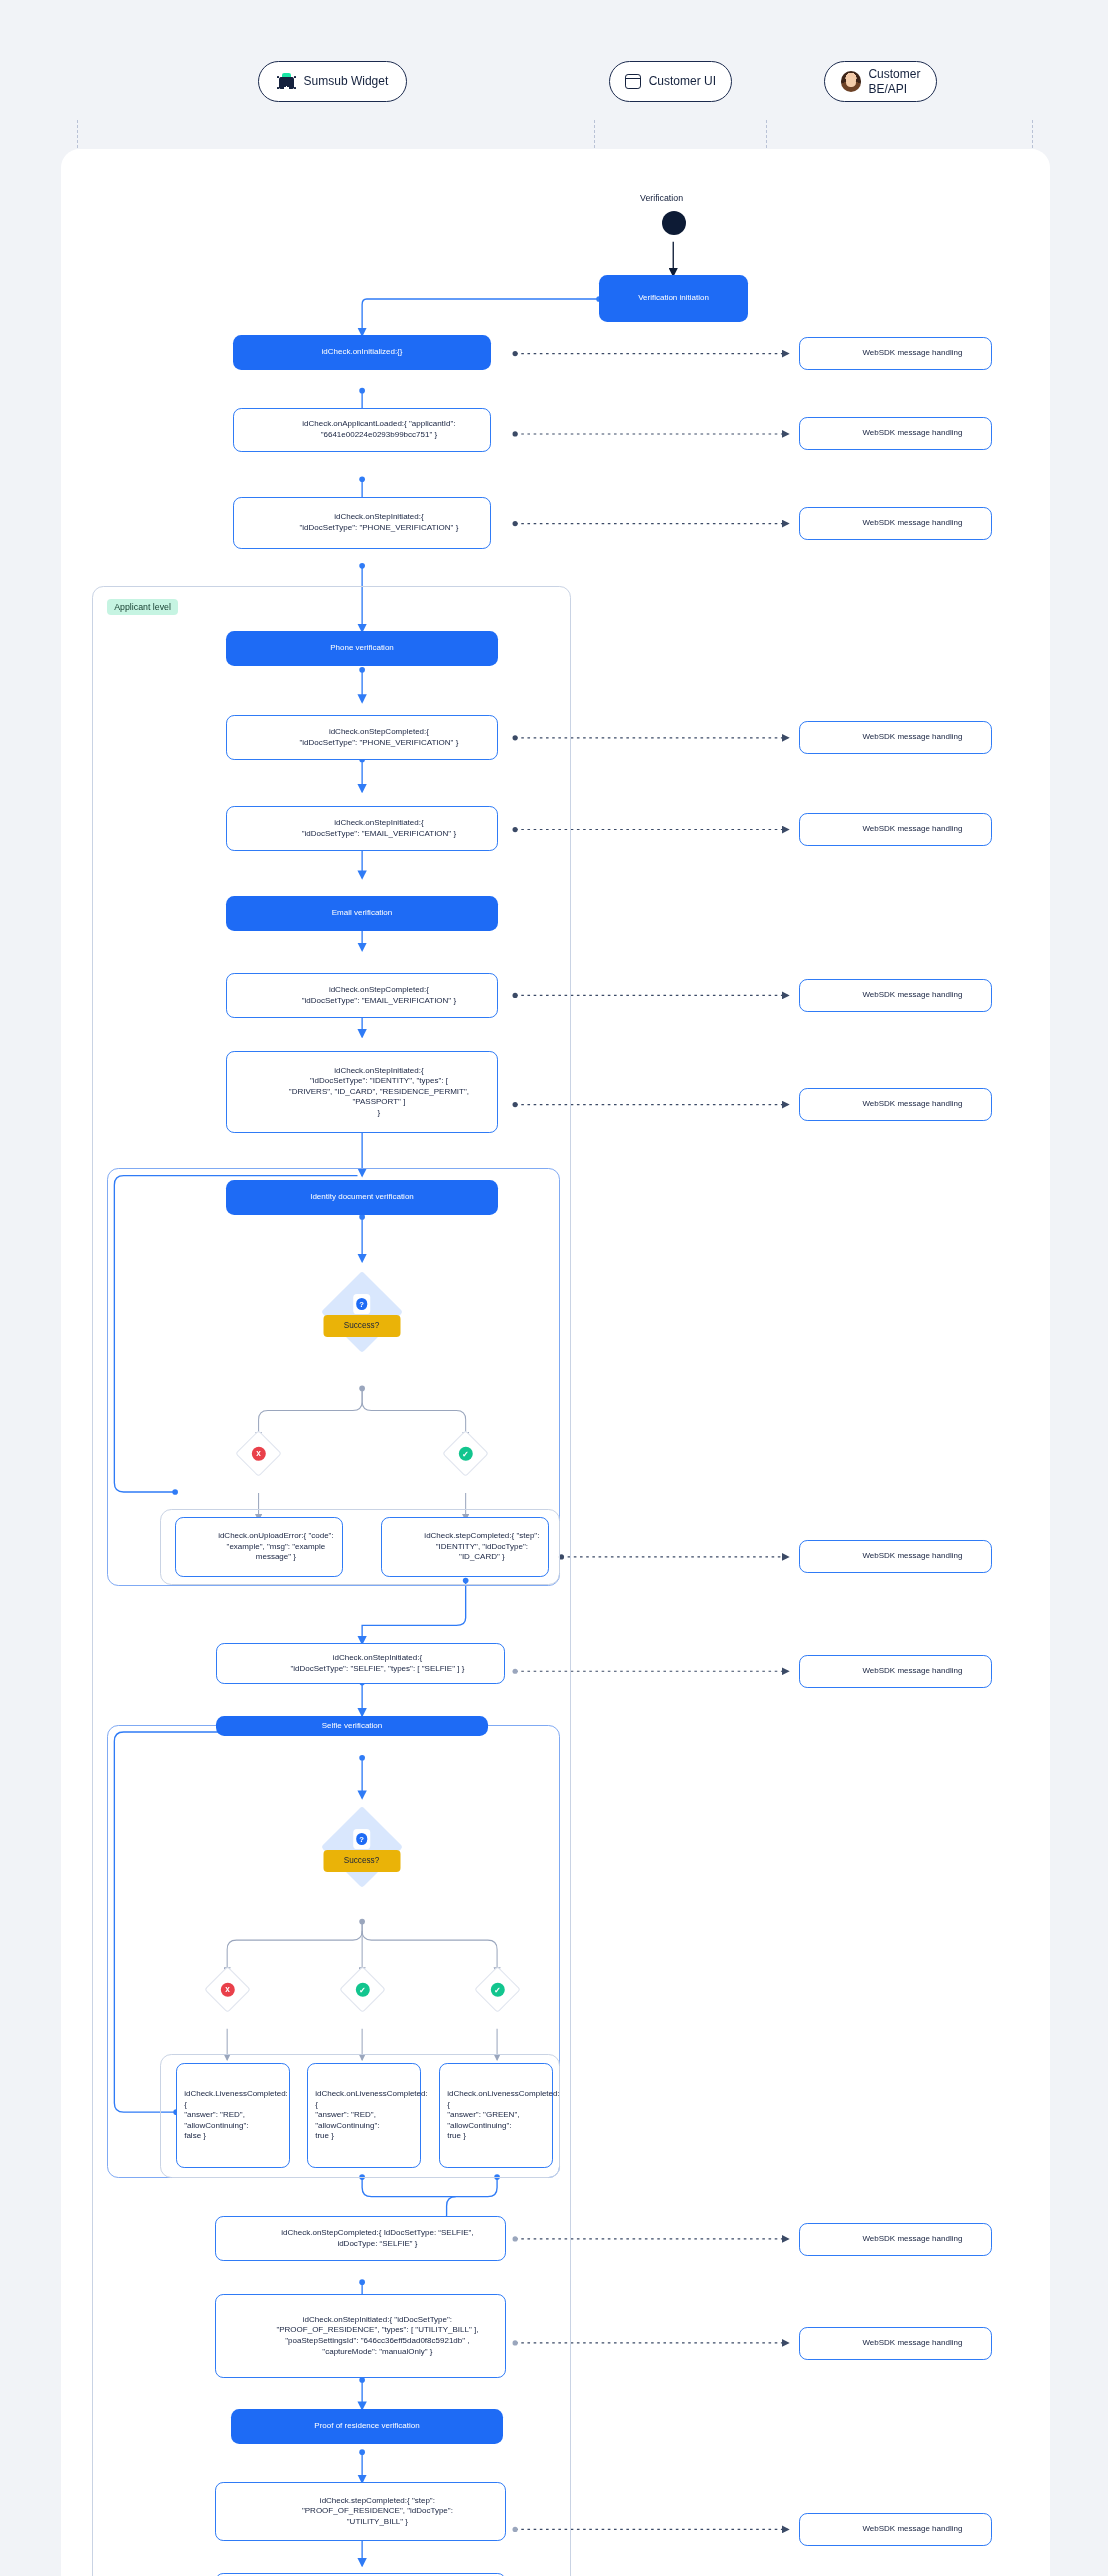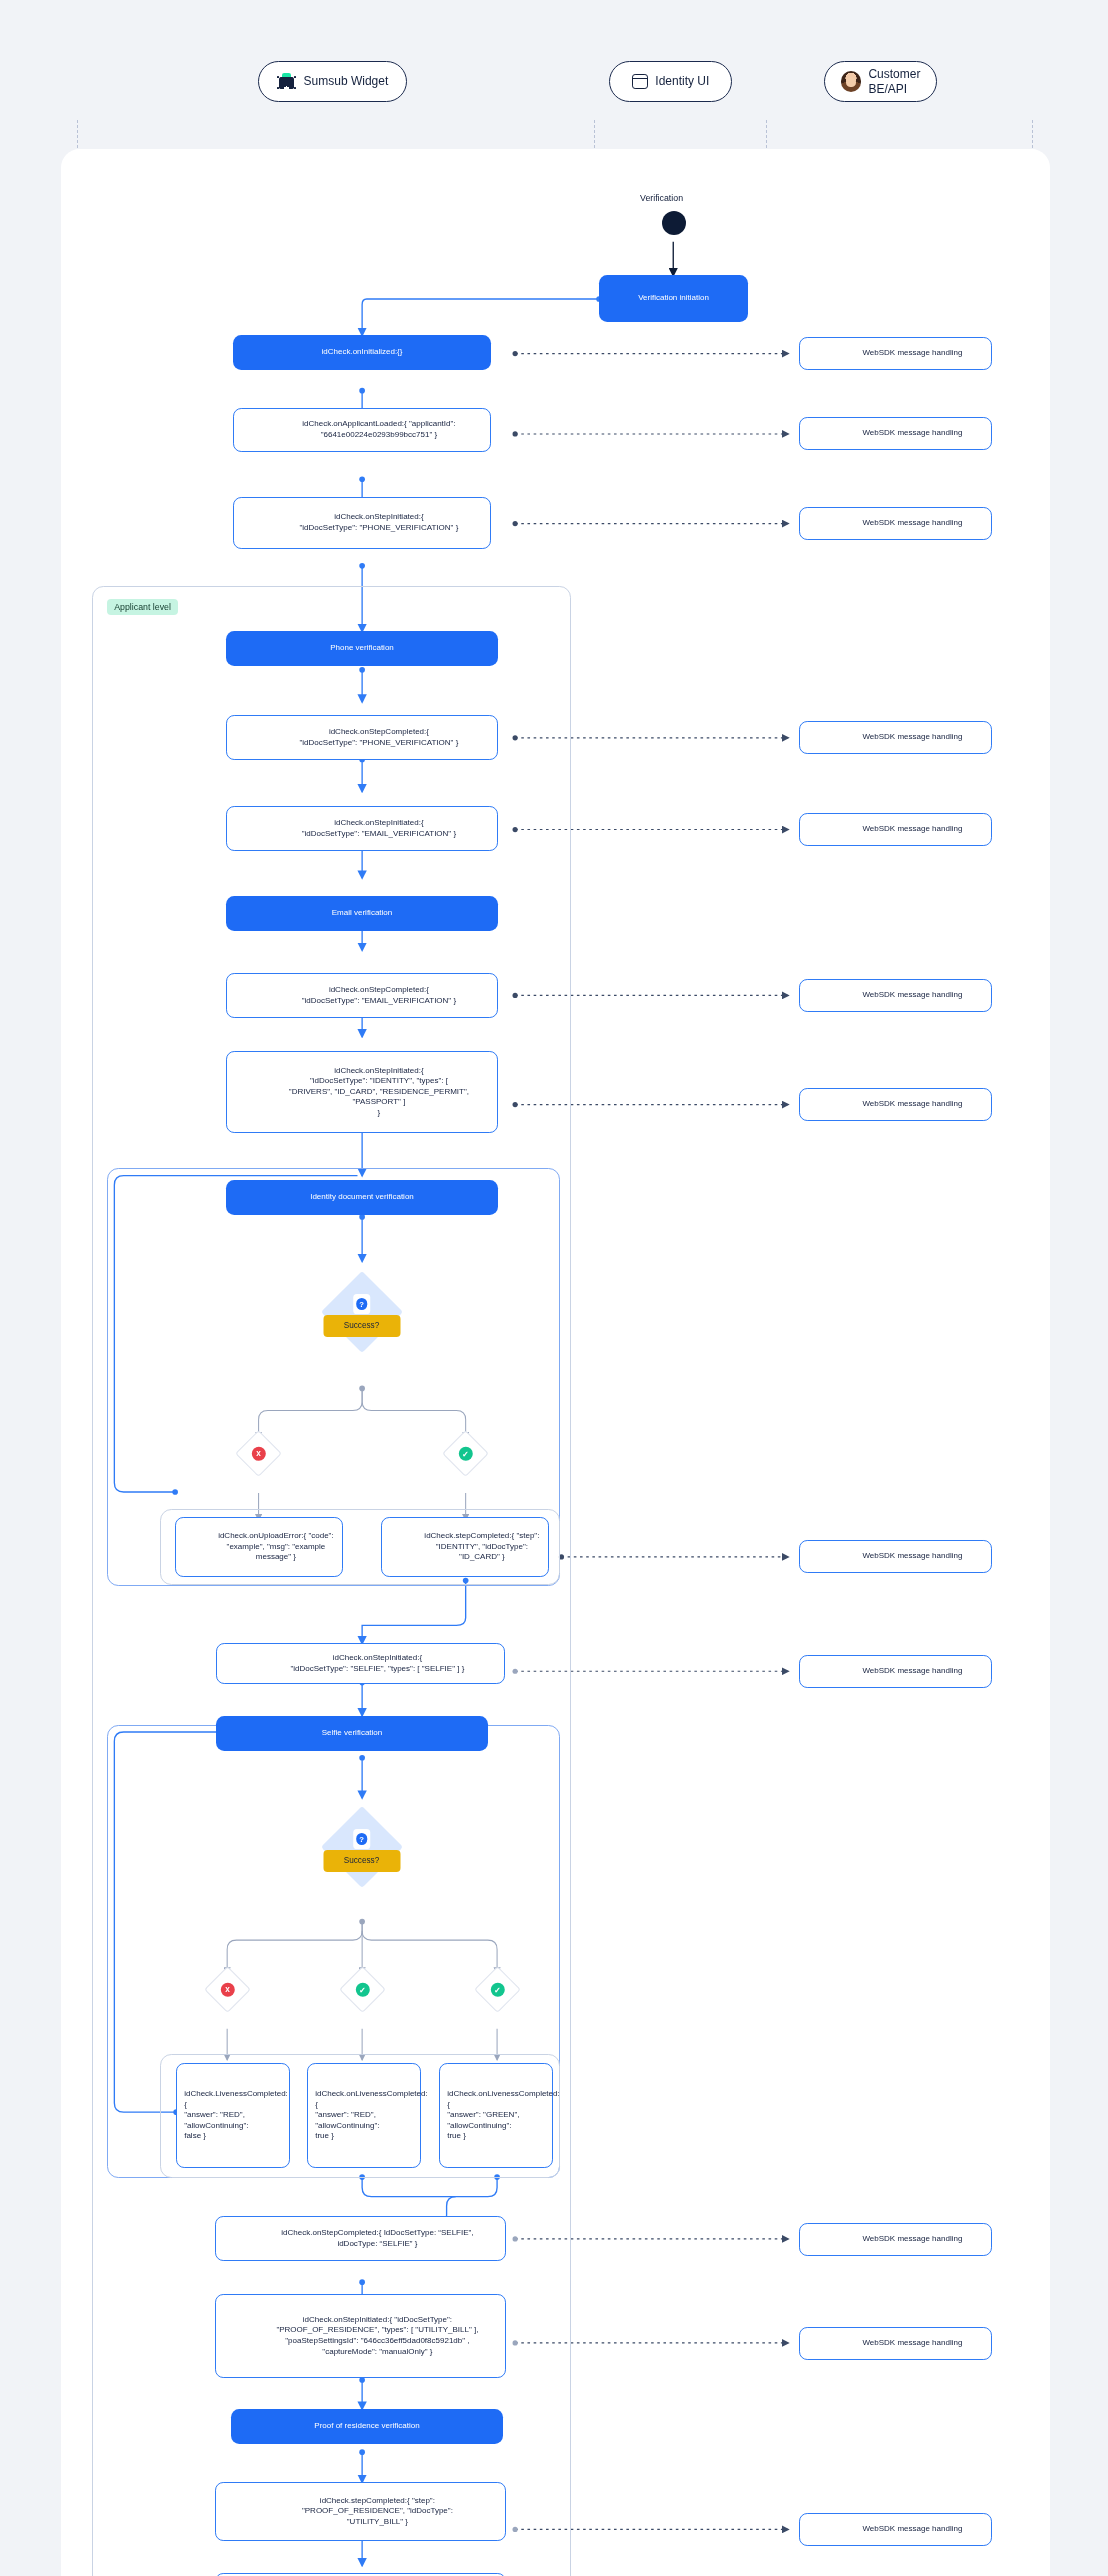--- a/index.html
+++ b/index.html
@@ -332,21 +332,21 @@
       <i class="c c1"></i>
         <i class="c c2"></i>
         <i class="c c3"></i>
         <i class="c c4"></i>
     </span>
     <span class="lbl">Sumsub Widget</span>
   </div>
 
   <div class="lane-pill" style="left:609px; top:61px; width:123px; height:41px;">
     <span class="ui-icon"></span>
-    <span class="lbl">Identity UI</span>
+    <span class="lbl">Customer UI</span>
   </div>
 
   <div class="lane-pill" style="left:824px; top:61px; width:113px; height:41px;">
     <span class="avatar"></span>
     <span class="lbl">Customer
 BE/API</span>
   </div>
 
   <div class="start-label" style="left:640px; top:193px;">Verification</div>
   <div class="start-dot" style="left:662px; top:211px;"></div>
@@ -412,21 +412,21 @@
   <div class="node outline" style="left:175px; top:1517px; width:168px; height:60px;">idCheck.onUploadError:{ "code":
 "example", "msg": "example
 message" }</div>
   <div class="node outline" style="left:381px; top:1517px; width:168px; height:60px;">idCheck.stepCompleted:{ "step":
 "IDENTITY",  "idDocType":
 "ID_CARD" }</div>
 
   <div class="node outline" style="left:216px; top:1643px; width:289px; height:41px;">idCheck.onStepInitiated:{
 "idDocSetType":  "SELFIE", "types":  [ "SELFIE" ] }</div>
 
-  <div class="node solid" style="left:216px; top:1716px; width:272px; height:35px;">Selfie verification</div>
+  <div class="node solid" style="left:216px; top:1716px; width:272px; height:20px;">Selfie verification</div>
 
   <div class="diamond" style="left:321px; top:1818px; width:81px; height:108px;">
     <div class="dshape"></div>
     <div class="qbadge">
         <i>?</i>
       </div>
     <div class="dlabel">Success?</div>
   </div>
 
   <div class="branch" style="left:211px; top:1973px;">

